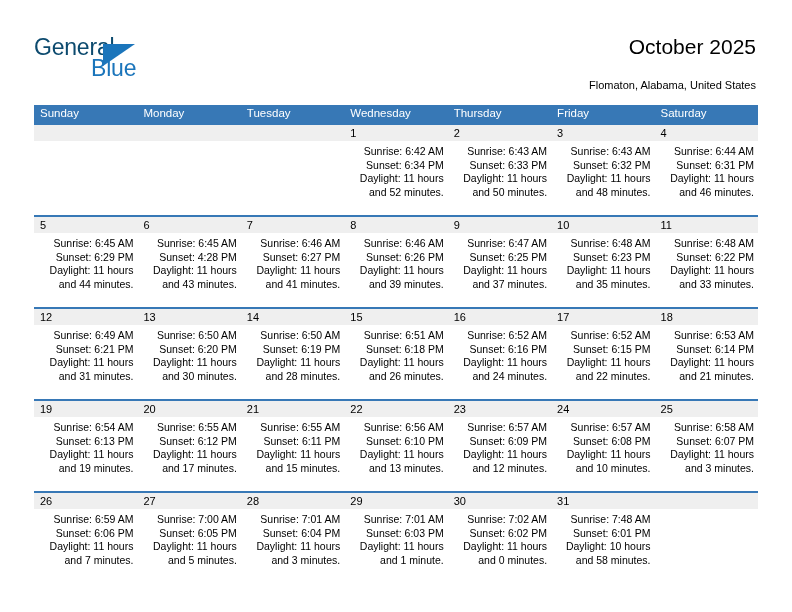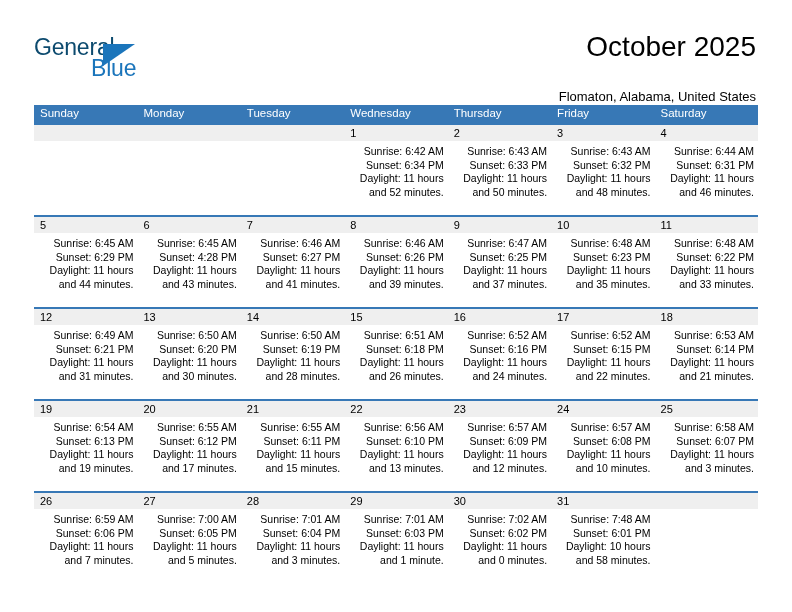--- a/index.html
+++ b/index.html
@@ -57,32 +57,32 @@
     width: 0; height: 0;
     border-left: 32px solid #1b75bb;
     border-bottom: 22px solid transparent;
   }
   .title-block {
     position: absolute;
     right: 36px; top: 30px;
     text-align: right;
   }
   .cal-title {
-    font-size: 28px;
+    font-size: 21px;
     font-weight: normal;
     color: #000000;
     line-height: 33px;
     white-space: nowrap;
   }
   .cal-subtitle {
-    font-size: 13px;
+    font-size: 11px;
     font-weight: normal;
     color: #000000;
     line-height: 20px;
-    margin-top: 24px;
+    margin-top: 12px;
     white-space: nowrap;
   }
 
   
   .calendar {
     position: absolute;
     left: 34px; top: 105px;
     width: 724px;
   }
   table.cal-table {

